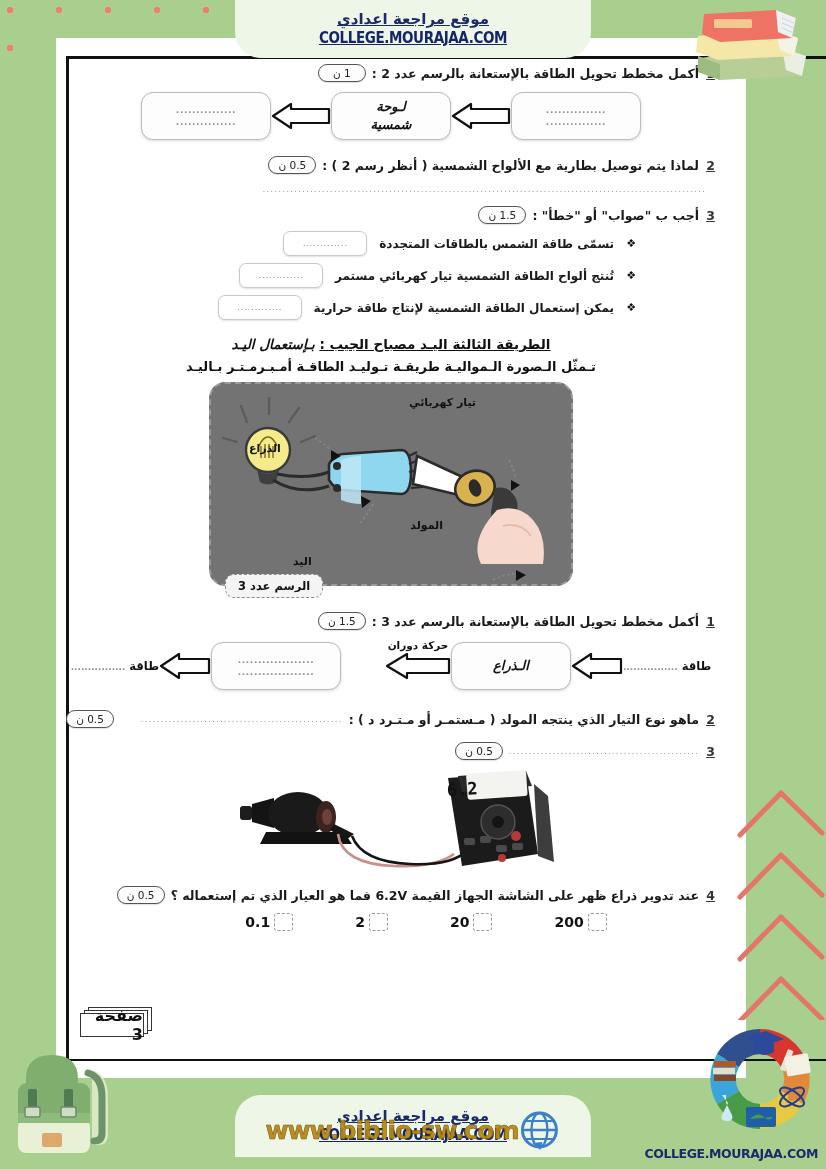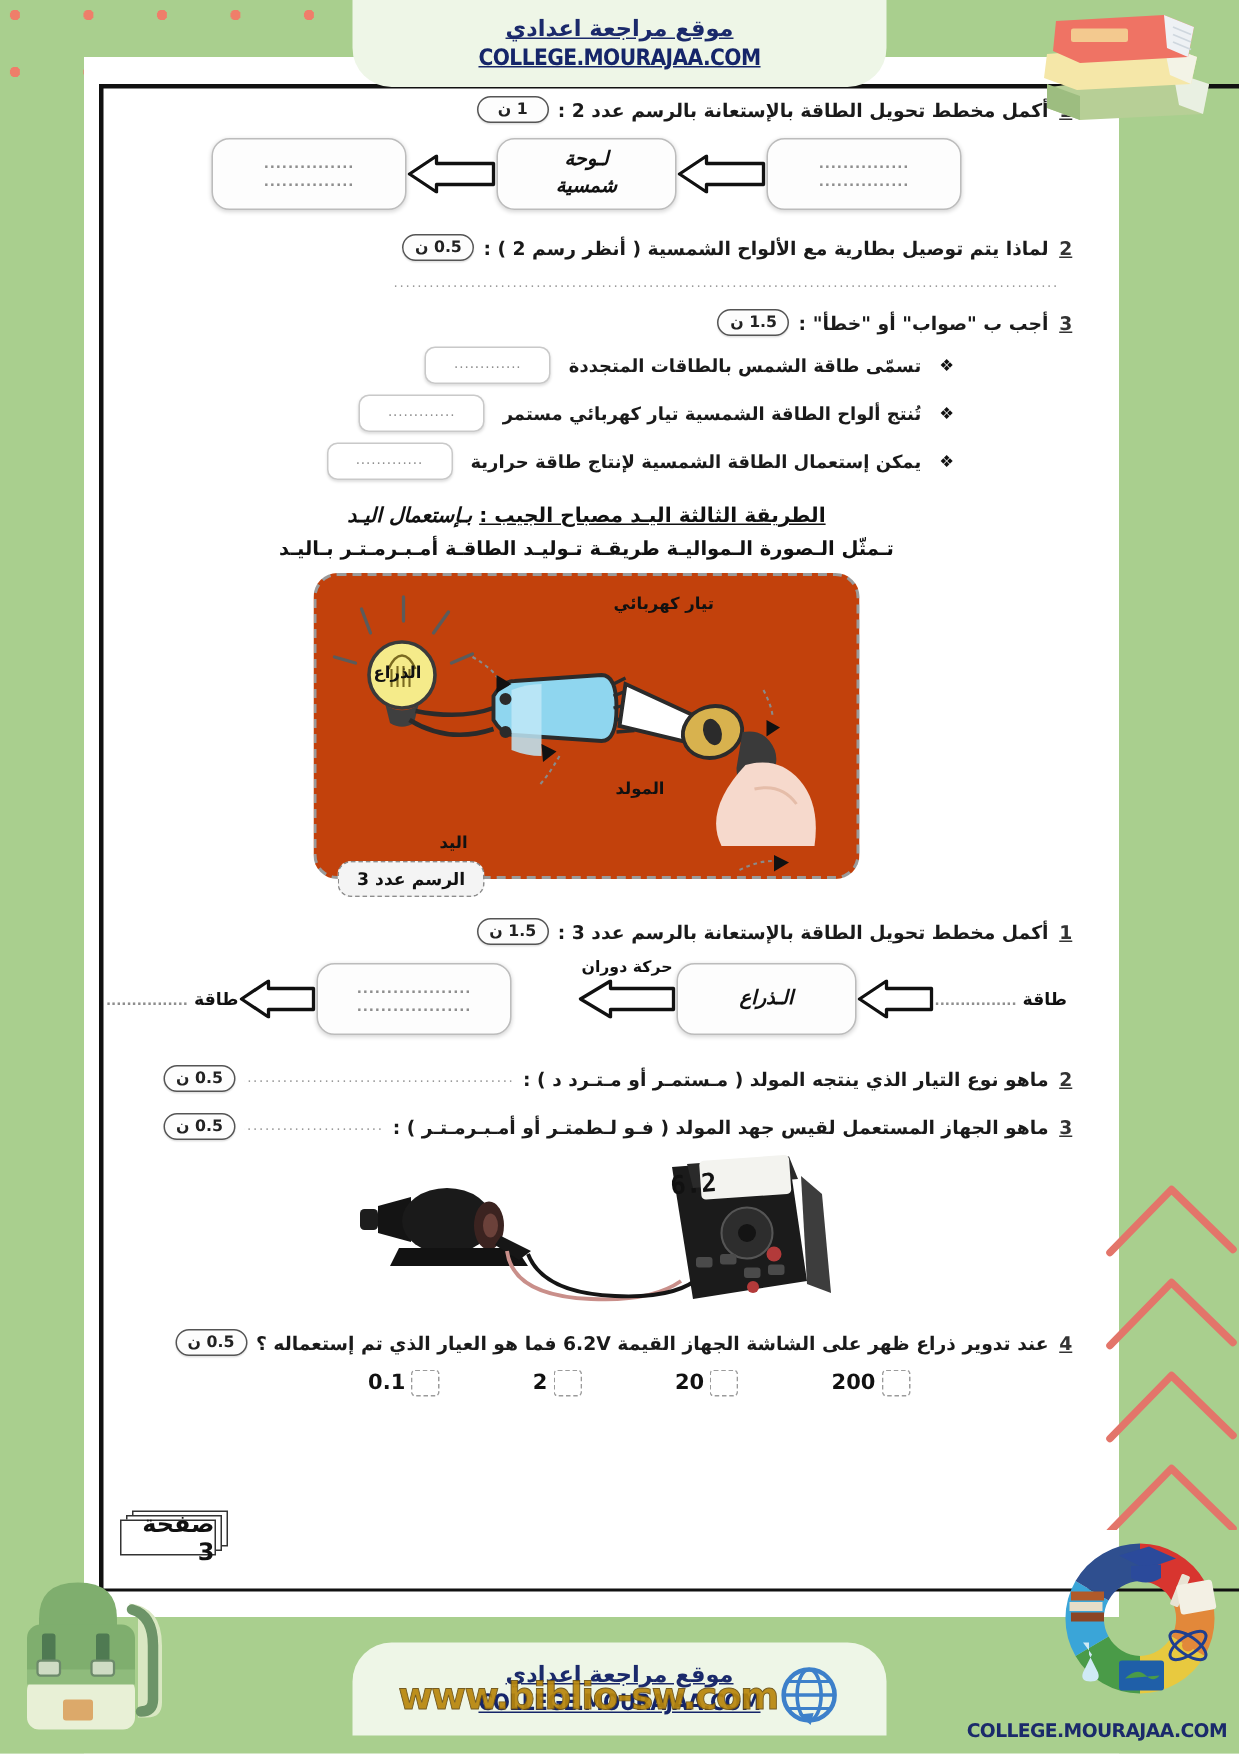--- a/index.html
+++ b/index.html
@@ -58,23 +58,22 @@
   .q-row{display:flex;align-items:center;gap:6px;justify-content:flex-start;}
   .q-num{
     font-size:12.5px;color:#333;font-weight:bold;text-decoration:underline;
     min-width:11px;text-align:center;
   }
   .q-text{font-size:12.5px;color:#1a1a1a;font-weight:bold;white-space:nowrap;}
   .score{
     display:inline-flex;align-items:center;justify-content:center;
     min-width:34px;height:16px;padding:0 6px;
     border:1.2px solid #555;border-radius:9px;background:#fdfdfd;
-    font-size:10.5px;font-weight:bold;color:#222;
+    font-size:10.5px;font-weight:normal;color:#222;
     box-shadow:0 1px 1px rgba(0,0,0,.12);
-    margin-left:43px;
   }
 
   
   .flow{display:flex;align-items:center;justify-content:center;gap:0;margin-top:10px;}
   .flow-box{
     width:118px;height:46px;border:1.4px solid #bcbcbc;border-radius:12px;background:#fdfdfd;
     box-shadow:0 1px 3px rgba(0,0,0,.16);
     display:flex;flex-direction:column;align-items:center;justify-content:center;gap:3px;
     font-size:13px;font-weight:bold;color:#111;
   }
@@ -113,21 +112,21 @@
   .sec-head .u{text-decoration:underline;}
   .sec-head .it{font-style:italic;letter-spacing:1.6px;}
   .sec-sub{
     margin-top:7px;text-align:center;font-size:13px;font-weight:bold;color:#111;
     letter-spacing:1.8px;
   }
 
   
   .fig-wrap{
     margin:8px auto 10px;width:360px;height:200px;position:relative;
-    border:2px dashed #9a9a9a;border-radius:16px;background:#c2410c;
+    border:2px dashed #9a9a9a;border-radius:16px;background:#737373;
   }
   .fig-cap{
     position:absolute;left:14px;bottom:-14px;
     padding:4px 12px;border:1.6px dashed #8d8d8d;border-radius:9px;background:#f4f4f4;
     font-size:11.5px;font-weight:bold;color:#111;
   }
   .fig-label{position:absolute;font-size:11px;font-weight:bold;color:#111;white-space:nowrap;}
 
   
   .meter-wrap{margin:10px auto 0;width:330px;height:108px;position:relative;}
@@ -397,21 +396,20 @@
 
   <div class="q-row" style="margin-top:20px;">
     <span class="q-num">2</span>
     <span class="q-text">ماهو نوع التيار الذي ينتجه المولد ( مـستمـر أو مـتـرد د ) :</span>
     <span class="dotted-answer" style="width:250px;">...................................................</span>
     <span class="score">0.5 ن</span>
   </div>
 
   <div class="q-row" style="margin-top:14px;">
     <span class="q-num">3</span>
-    <span class="q-text">ماهو الجهاز المستعمل لقيس جهد المولد ( فـو لـطمتـر أو أمـبـرمـتـر ) :</span>
     <span class="dotted-answer" style="width:190px;">...................................................</span>
     <span class="score">0.5 ن</span>
   </div>
 
   <div class="meter-wrap">
     <svg viewBox="0 0 330 108" width="330" height="108">
 
       <rect x="14" y="36" width="12" height="14" rx="3" fill="#1d1d1d"></rect>
       <path d="M26 34 L48 28 L48 58 L26 52 Z" fill="#141414"></path>
       <ellipse cx="72" cy="44" rx="30" ry="22" fill="#1a1a1a"></ellipse>

